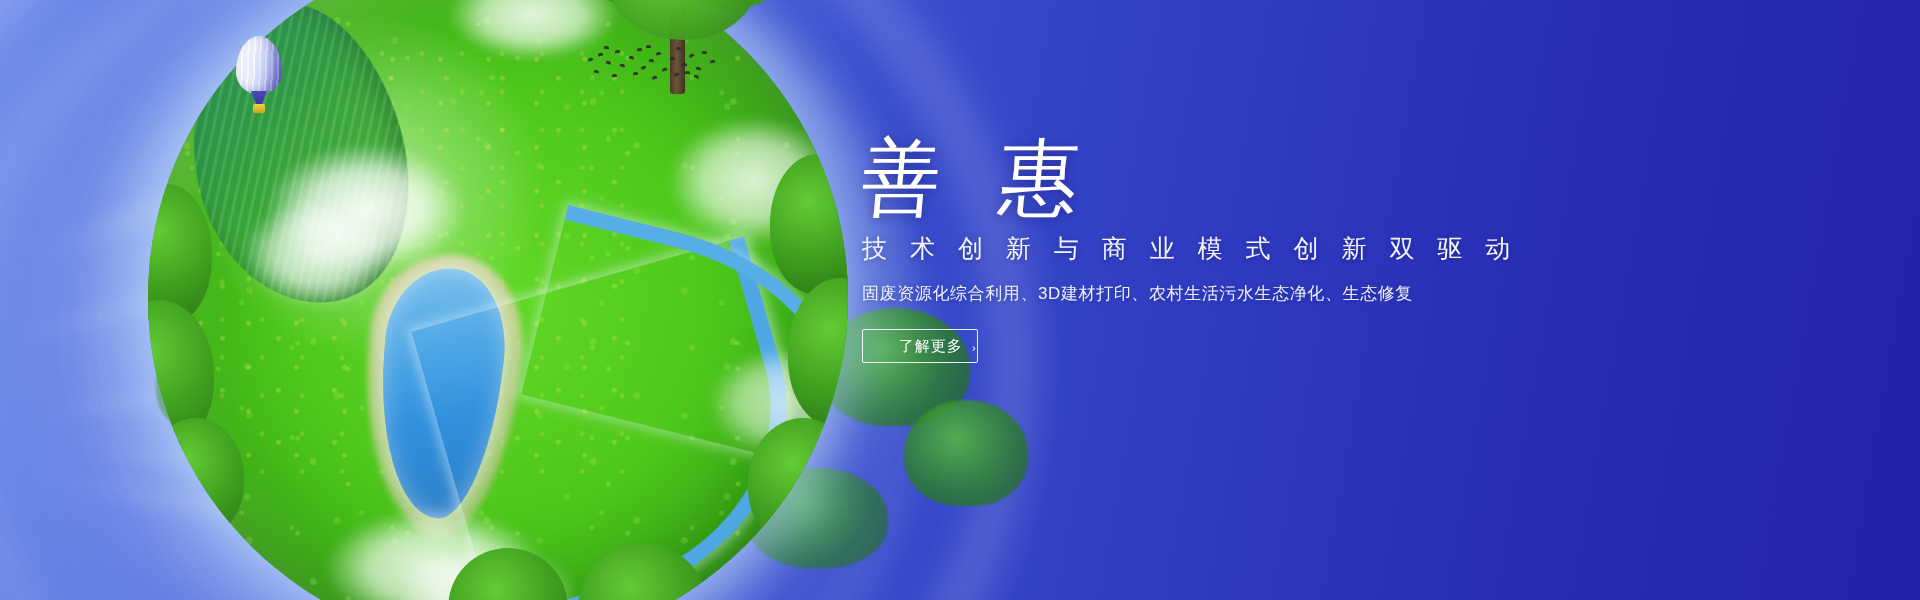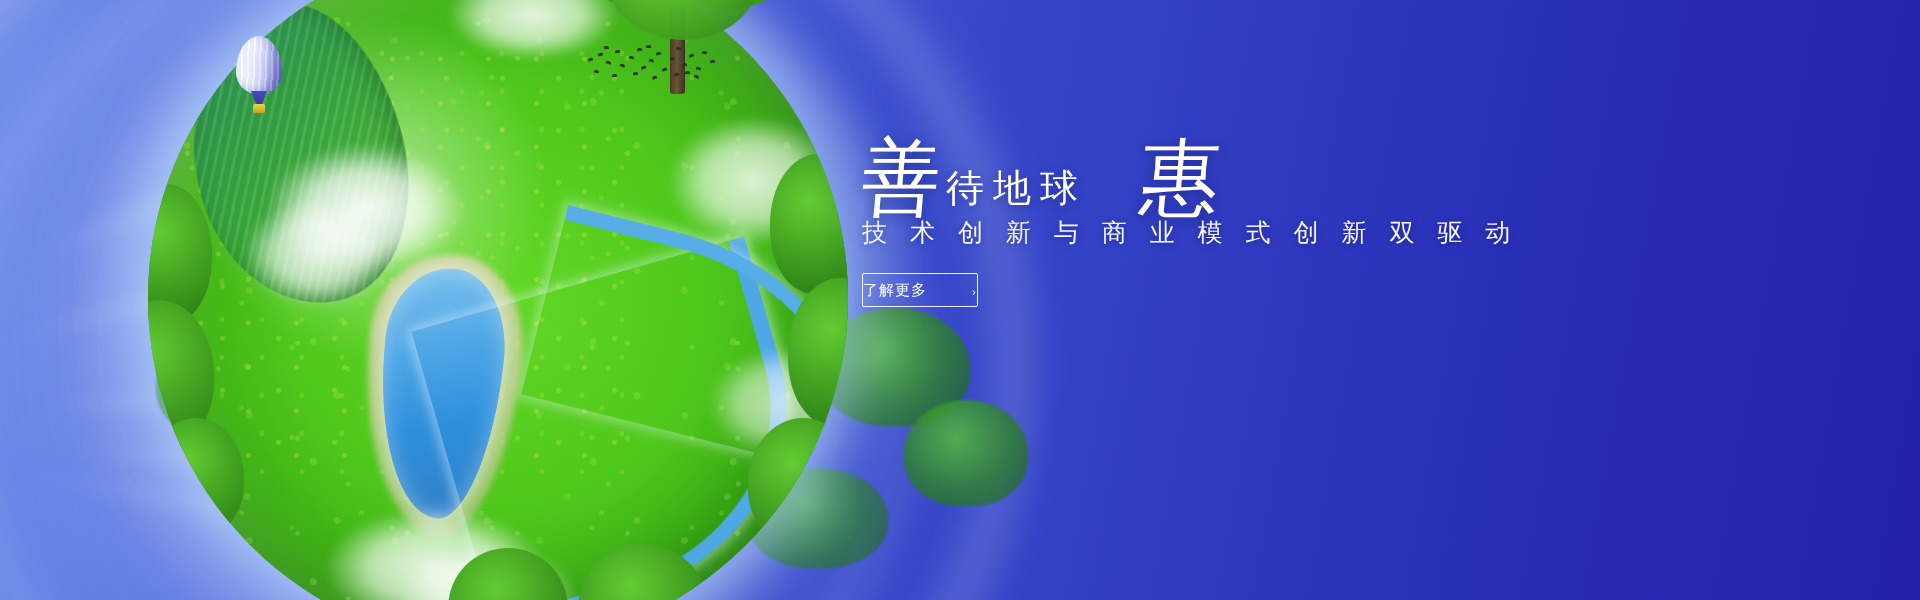--- a/index.html
+++ b/index.html
@@ -256,35 +256,36 @@
     padding-right:6px;
   }
   .small-chars{
     font-family:"Liberation Serif","DejaVu Serif",serif;
     font-size:38px;line-height:1;letter-spacing:9px;font-weight:400;
     padding-bottom:9px;
   }
   .hl-gap{width:54px;display:inline-block;}
 
   #subtitle{
+    margin-top:16px;
     font-family:"Liberation Sans","DejaVu Sans",sans-serif;
     font-size:25px;letter-spacing:8px;font-weight:400;
     color:#f4f6ff;white-space:nowrap;
     text-shadow:0 1px 6px rgba(10,10,70,.35);
   }
   #description{
     margin-top:17px;
     font-family:"Liberation Sans","DejaVu Sans",sans-serif;
     font-size:17px;letter-spacing:.6px;font-weight:400;
     color:#eef1ff;white-space:nowrap;
     text-shadow:0 1px 5px rgba(10,10,70,.30);
   }
   #cta{
     margin-top:24px;
-    display:inline-flex;align-items:center;justify-content:space-between;
+    display:inline-flex;align-items:center;justify-content:flex-end;
     gap:9px;
     width:116px;height:34px;
     border:1px solid rgba(255,255,255,.92);
     border-radius:2px;
     color:#ffffff;background:transparent;
     font-family:Liberation Serif, serif;
     font-size:15px;letter-spacing:1px;
     cursor:pointer;
     box-sizing:border-box;
   }
@@ -387,27 +388,27 @@
       <div class="bird" style="left: 108px; top: 31px; transform: rotate(24deg);"></div>
       <div class="bird" style="left: 18px; top: 2px; transform: rotate(7deg);"></div>
       <div class="bird" style="left: 60px; top: 1px; transform: rotate(-2deg);"></div>
       <div class="bird" style="left: 99px; top: 27px; transform: rotate(-1deg);"></div>
     </div>
 
   <div id="content">
 
     <div id="headline">
       <span class="big-char">善</span>
-      <span class="small-chars">待地球</span>
       <span class="hl-gap"></span>
       <span class="big-char">惠</span>
     </div>
 
     <div id="subtitle">技 术 创 新 与 商 业 模 式 创 新 双 驱 动</div>
 
+    <div id="description">固废资源化综合利用、3D建材打印、农村生活污水生态净化、生态修复</div>
 
     <div id="cta">
       <span>了解更多</span>
       <span class="chev">›</span>
     </div>
 
   </div>
 </div>
 
 </body></html>

